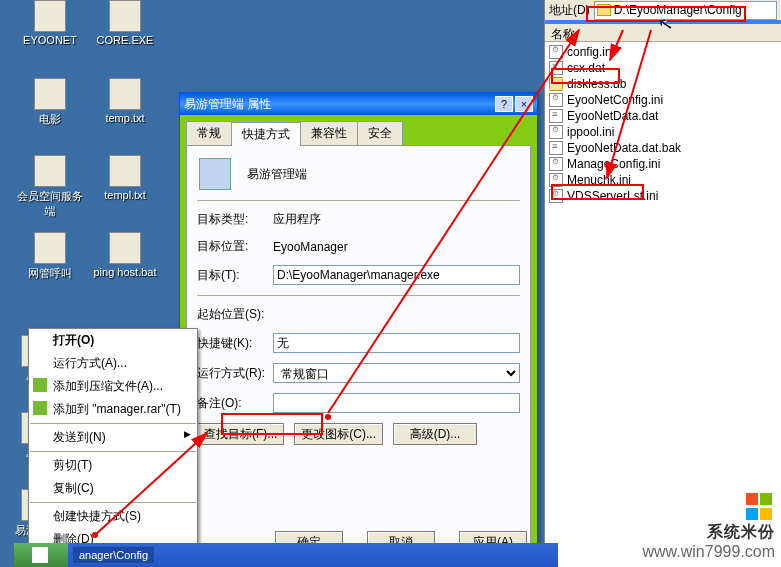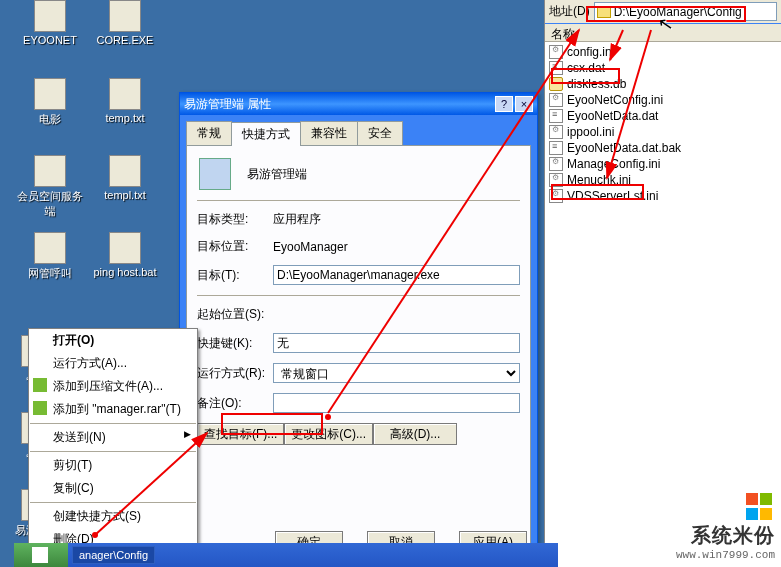--- a/index.html
+++ b/index.html
@@ -12,42 +12,42 @@
 
 
 .ctxmenu { position: absolute; left: 28px; top: 328px; width: 170px; background: #fff; border: 1px solid #808080; box-shadow: 2px 2px 3px rgba(0,0,0,0.4); z-index: 50; }
 .ctxmenu .item { padding: 3px 8px 3px 24px; position: relative; cursor: default; }
 .ctxmenu .item.bold { font-weight: bold; }
 .ctxmenu .sep { border-top: 1px solid #aca899; margin: 2px 1px; }
 .ctxmenu .arrow::after { content: "▶"; position: absolute; right: 6px; font-size: 9px; }
 .ctxmenu .ico-rar { position: absolute; left: 4px; top: 3px; width: 14px; height: 14px; background: #7b3; }
 
 
-.dialog { position: absolute; left: 179px; top: 92px; width: 359px; height: 470px; background: #3b82f6; border: 1px solid #0054e3; box-shadow: 2px 2px 4px rgba(0,0,0,0.3); z-index: 40; }
+.dialog { position: absolute; left: 179px; top: 92px; width: 359px; height: 470px; background: #84cc16; border: 1px solid #0054e3; box-shadow: 2px 2px 4px rgba(0,0,0,0.3); z-index: 40; }
 .titlebar { height: 22px; background: linear-gradient(#0058e6,#3d95ff,#0058e6); color: #fff; display: flex; align-items: center; padding: 0 4px; }
 .titlebar .ttl { flex: 1; font-size: 12px; }
 .titlebar .wbtn { width: 18px; height: 16px; background: #c9d8f5; color: #003; margin-left: 2px; text-align: center; line-height: 14px; border: 1px solid #fff; font-size: 11px; }
 .tabs { display: flex; padding: 6px 6px 0 6px; }
 .tab { padding: 3px 10px; border: 1px solid #919b9c; border-bottom: none; background: #ece9d8; margin-right: -1px; position: relative; }
 .tab.active { background: #fcfcfe; z-index: 2; top: 1px; }
 .tabpane { margin: 0 6px 6px 6px; background: #fcfcfe; border: 1px solid #919b9c; padding: 12px 10px; height: 400px; position: relative; }
 .row { display: flex; align-items: center; margin-bottom: 10px; }
 .row .lab { width: 76px; }
 .row .val { flex: 1; }
 .inp { width: 100%; padding: 2px 3px; border: 1px solid #7f9db9; background: #fff; font-size: 12px; height: 20px; }
 select.inp { height: 20px; }
 .appico { width: 32px; height: 32px; background: #c0d5f0; border: 1px solid #6a8; margin-right: 16px; margin-left: 2px; }
 .grp-sep { border-top: 1px solid #aca899; margin: 6px 0 10px 0; }
 .btn { padding: 2px 6px; min-width: 68px; height: 22px; background: #ece9d8; border: 1px solid #7a7a7a; box-shadow: inset 1px 1px #fff; text-align: center; }
 .btn.small { min-width: 84px; }
 .dlg-btns { position: absolute; bottom: 8px; right: 10px; display: flex; gap: 24px; }
 
 
 .explorer { position: absolute; right: 0; top: 0; width: 237px; height: 567px; background: #fff; border-left: 1px solid #888; z-index: 30; }
-.addrbar { height: 24px; background: #ece9d8; border-bottom: 1px solid #3b82f6; display: flex; align-items: center; padding: 0 4px; }
+.addrbar { height: 24px; background: #ece9d8; border-bottom: 4px solid #3b82f6; display: flex; align-items: center; padding: 0 4px; }
 .addrbar .alab { margin-right: 4px; }
 .addrbar .addrbox { flex: 1; display: flex; align-items: center; border: 1px solid #7f9db9; background: #fff; height: 19px; padding: 0 2px; }
 .addrbar .fico { width: 14px; height: 12px; background: #f7e07a; border: 1px solid #c4a000; margin-right: 3px; }
 .hdrrow { height: 18px; background: #ece9d8; border-bottom: 1px solid #aca899; padding: 2px 6px; }
 .flist { padding: 2px 2px; }
 .fitem { display: flex; align-items: center; padding: 1px 2px; height: 16px; }
 .fitem .fico { width: 14px; height: 14px; margin-right: 4px; }
 .ico-ini { background: #fff; border: 1px solid #888; position: relative; }
 .ico-ini::after { content: "⚙"; position: absolute; font-size: 8px; left: 2px; top: -1px; color: #888; }
 .ico-dat { background: #fff; border: 1px solid #888; position: relative; }
@@ -61,22 +61,22 @@
 
 .taskbar { position: absolute; left: 14px; bottom: 0; height: 24px; width: 544px; background: linear-gradient(#3168d5,#2456c5); display: flex; align-items: center; z-index: 60; }
 .startbtn { width: 54px; height: 24px; background: linear-gradient(#5fb35f,#3c873c); display: flex; align-items: center; justify-content: center; color: #fff; font-weight: bold; }
 .startbtn .flag { width: 16px; height: 16px; background: #fff; margin-right: 3px; }
 .taskitem { margin-left: 4px; padding: 2px 6px; background: #1a48a5; color: #fff; border: 1px solid #2e5fc0; font-size: 11px; }
 
 
 .watermark { position: absolute; right: 6px; bottom: 6px; text-align: right; z-index: 95; }
 .watermark .logo { display: flex; flex-wrap: wrap; width: 30px; height: 30px; margin-left: auto; }
 .watermark .logo span { width: 12px; height: 12px; margin: 1px; }
-.watermark .t1 { font-size: 20px; color: #333; font-weight: bold; letter-spacing: 1px; }
-.watermark .t2 { font-size: 11px; color: #666; font-family: Liberation Mono, monospace; }
+.watermark .t1 { font-size: 16px; color: #333; font-weight: bold; letter-spacing: 1px; }
+.watermark .t2 { font-size: 16px; color: #666; }
 
 
 .cursor { position: absolute; font-size: 18px; color: #000; z-index: 96; pointer-events: none; transform: rotate(-10deg); text-shadow: 1px 1px 0 #fff; }
 </style>
 </head>
 <body>
 
 <div id="desk">
     <div class="desktop-icon" style="left: 15px; top: 0px;">
       <div class="ico"></div>
@@ -180,21 +180,21 @@
         <div class="val"><input class="inp" value="无" style=""></div>
       </div>
     <div class="row">
         <div class="lab">运行方式(R):</div>
         <div class="val"><select class="inp"><option>常规窗口</option></select></div>
       </div>
     <div class="row">
         <div class="lab">备注(O):</div>
         <div class="val"><input class="inp" value="" style=""></div>
       </div>
-    <div class="row" style="gap:0; margin-top:6px;">
+    <div class="row" style="gap:10px; margin-top:6px;">
       <button class="btn small">查找目标(F)...</button>
       <button class="btn small">更改图标(C)...</button>
       <button class="btn small">高级(D)...</button>
     </div>
   </div>
   <div class="dlg-btns">
     <button class="btn">确定</button>
     <button class="btn">取消</button>
     <button class="btn">应用(A)</button>
   </div>

